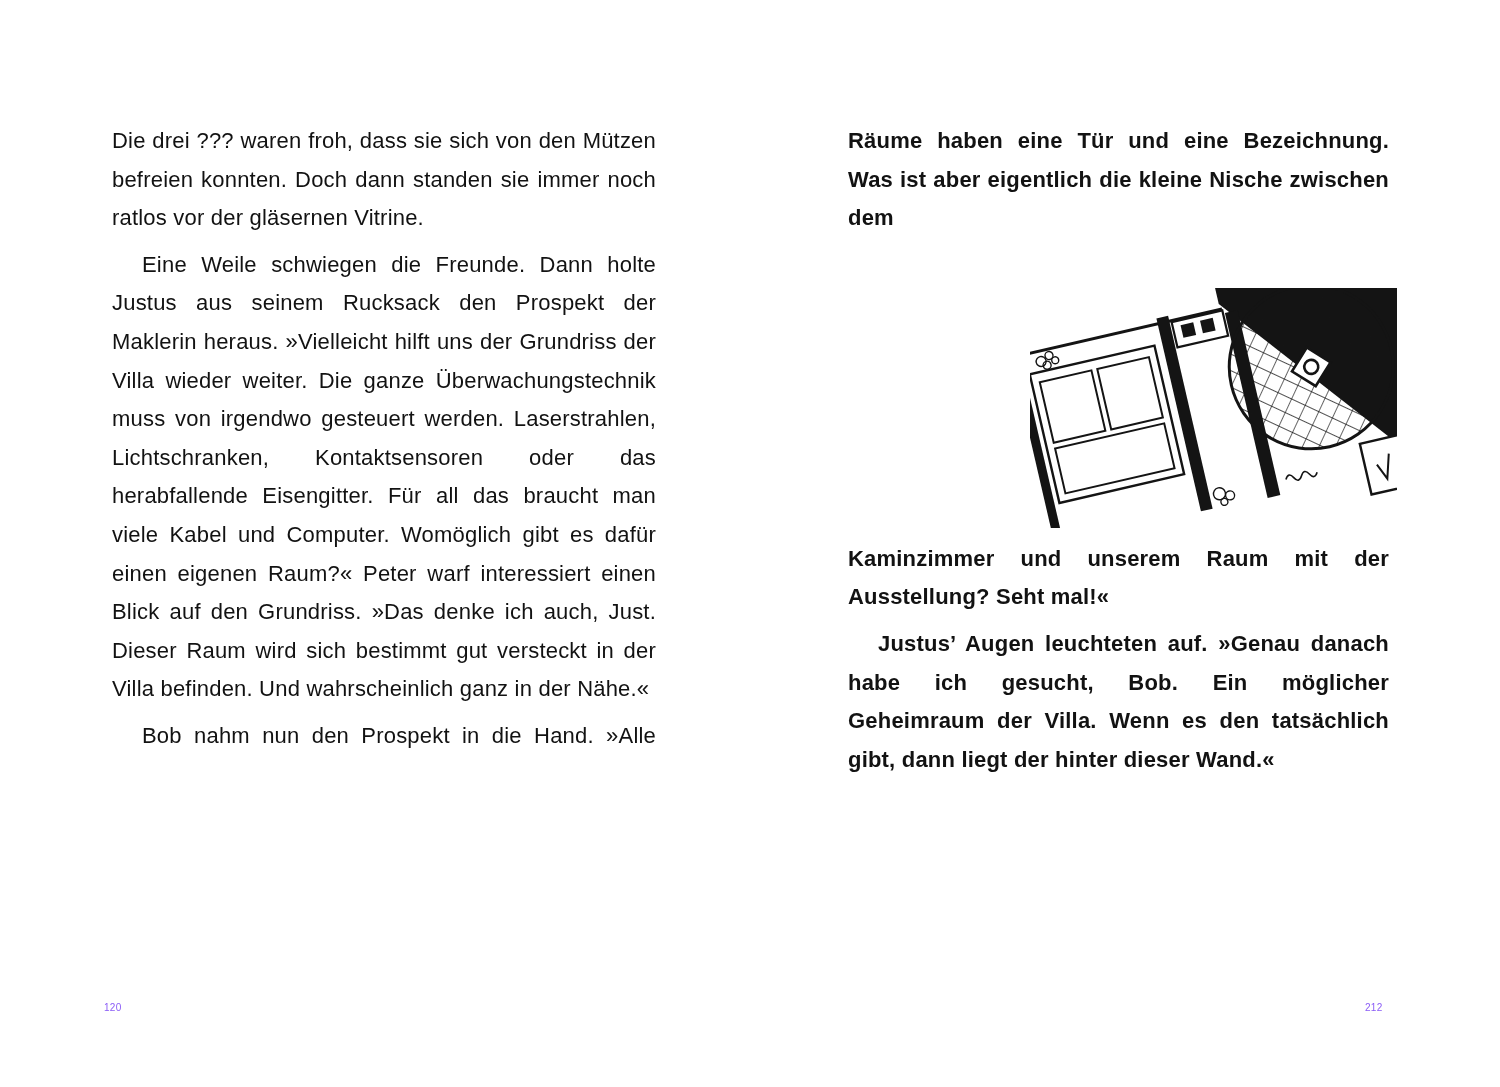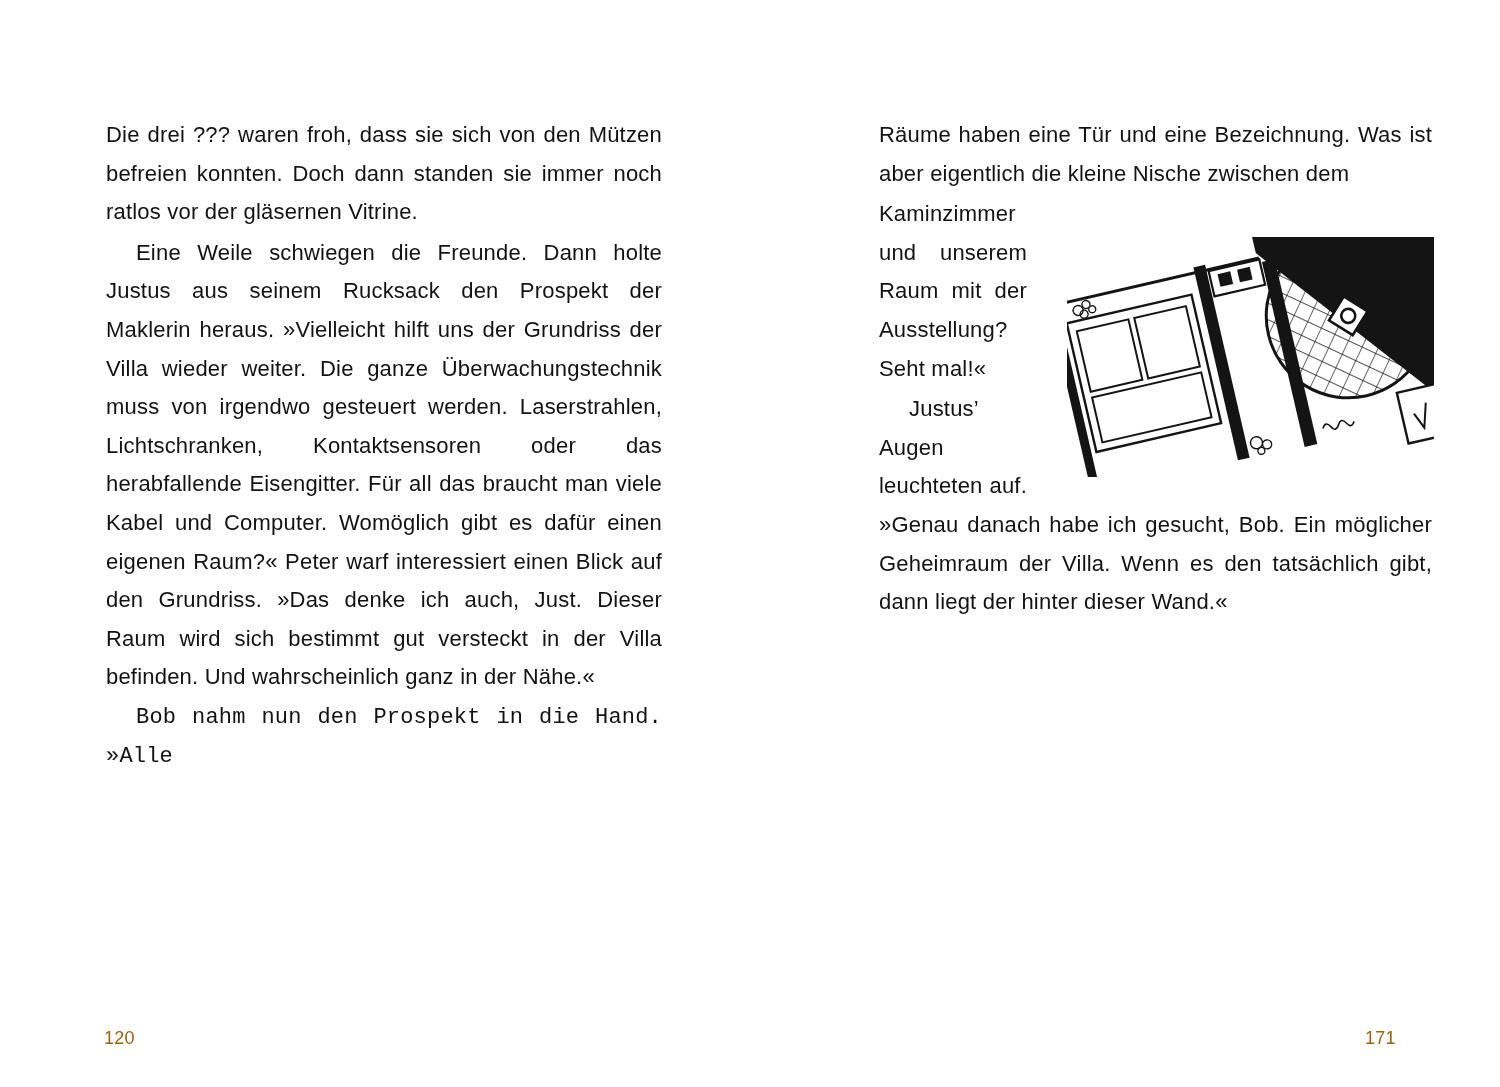--- a/index.html
+++ b/index.html
@@ -17,43 +17,43 @@
   }
   .page {
     position: absolute;
     top: 114px;
   }
   #left-page {
     left: 104px;
     width: 560px;
   }
   #right-page {
-    left: 877px;
+    left: 840px;
     width: 557px;
+    font-weight: bold;
   }
   p.book-text {
-    margin: 2px;
+    margin: 8px;
     font-size: 22px;
     line-height: 38.6px;
     text-align: justify;
     letter-spacing: 0.2px;
   }
   p.indent {
     text-indent: 30px;
   }
   p.last-justify {
     text-align-last: justify;
-    font-family: Liberation Mono, monospace;
   }
   .pagenum {
     position: absolute;
-    top: 1028px;
-    font-size: 18px;
+    top: 1002px;
+    font-size: 10px;
     letter-spacing: 0.3px;
-    color: #a16207;
+    color: #8b5cf6;
   }
   #pagenum-left { left: 104px; }
   #pagenum-right { left: 1365px; }
 
   .illustration {
     float: right;
     width: 367px;
     height: 240px;
     margin: 42px 0 12px 40px;
     overflow: hidden;
@@ -127,13 +127,13 @@
           <path d="M352 226 l6 10 6-16 6 10" fill="none" stroke="#141414" stroke-width="1.6"></path>
         </g>
       </svg>
     </div>
     <p class="book-text">Kaminzimmer und unserem Raum mit der Ausstellung? Seht mal!«</p>
     <p class="book-text indent">Justus’ Augen leuchteten auf. »Genau danach habe ich gesucht, Bob. Ein möglicher Geheimraum der Villa. Wenn es den tatsächlich gibt, dann liegt der hinter dieser Wand.«</p>
   </div>
 </div>
 
 <div class="pagenum" id="pagenum-left">120</div>
-<div class="pagenum" id="pagenum-right">171</div>
+<div class="pagenum" id="pagenum-right">212</div>
 
 </body></html>

